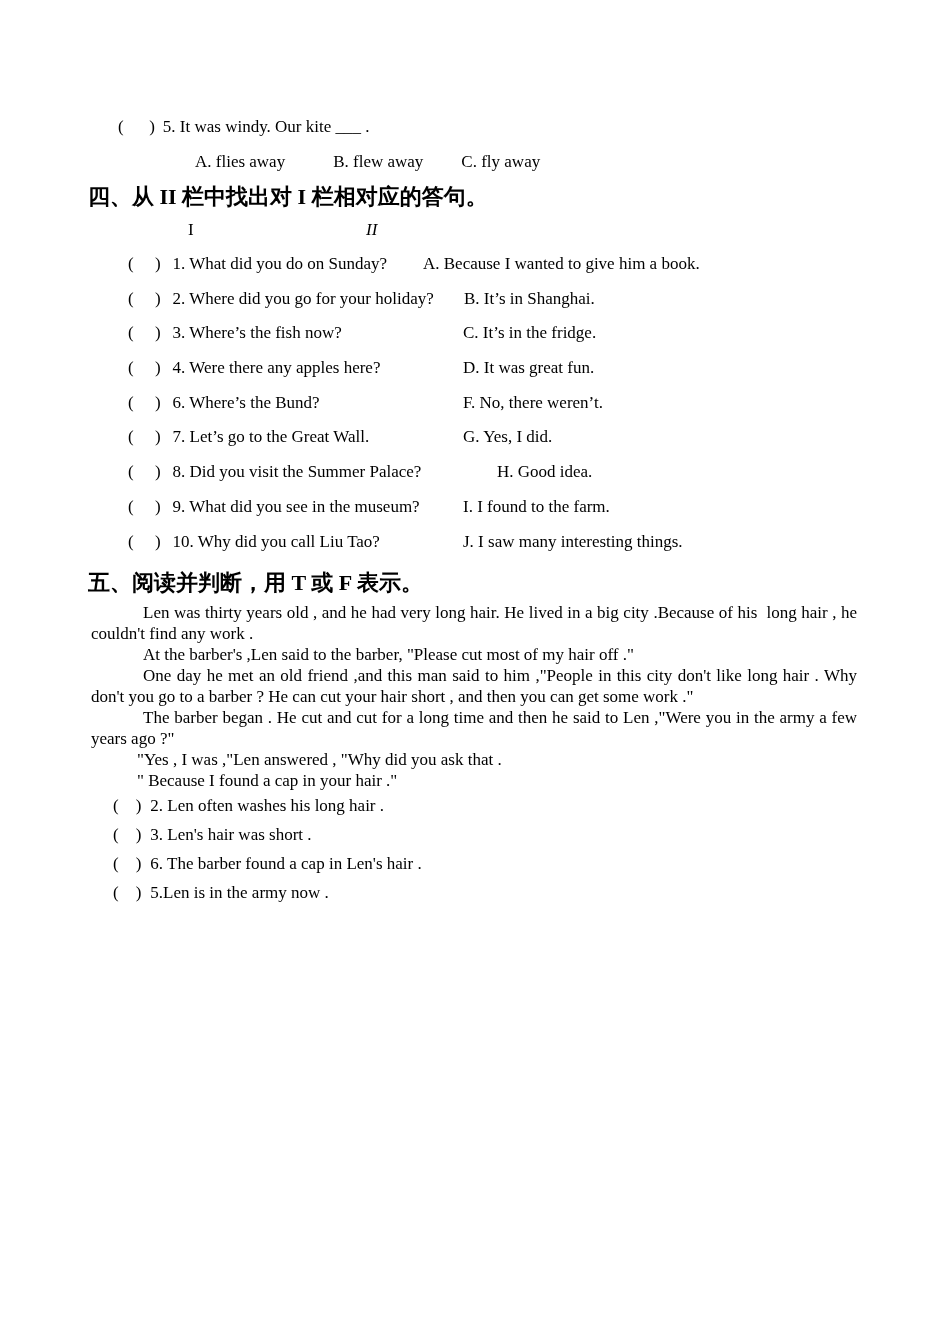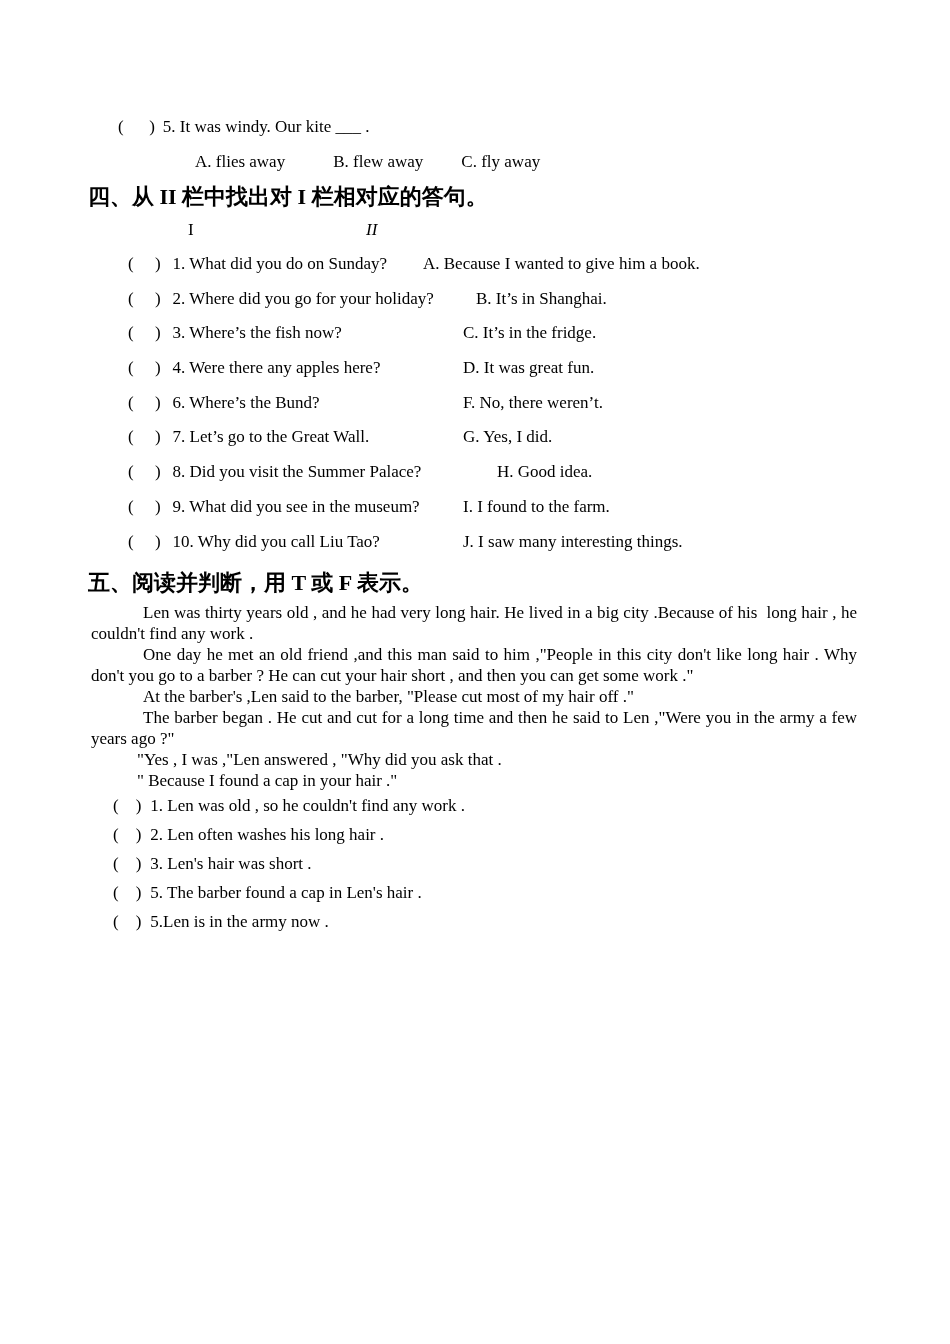--- a/index.html
+++ b/index.html
@@ -62,21 +62,21 @@
     white-space: nowrap;
   }
   .match-bracket { margin-right: 12px; }
   .match-answer {
     position: absolute;
     left: 335px;
     top: 0;
     white-space: nowrap;
   }
   .match-row:nth-child(1) .match-answer { left: 295px; }
-  .match-row:nth-child(2) .match-answer { left: 348px; }
+  .match-row:nth-child(2) .match-answer { left: 336px; }
   .match-row:nth-child(7) .match-answer { left: 369px; }
 
   
   .passage {
     margin-left: 3px;
     width: 766px;
     margin-top: 8px;
     text-align: justify;
     line-height: 21px;
   }
@@ -152,38 +152,35 @@
     <div class="match-row">
       <span class="match-bracket">(&nbsp;&nbsp;&nbsp;&nbsp;&nbsp;)</span><span>10. Why did you call Liu Tao?</span>
       <span class="match-answer">J. I saw many interesting things.</span>
     </div>
   </div>
 
   <div class="sec-heading">五、阅读并判断，用 T 或 F 表示。</div>
 
   <div class="passage">
     <p>Len was thirty years old , and he had very long hair. He lived in a big city .Because of his&nbsp; long hair , he couldn't find any work .</p>
+    <p>At the barber's ,Len said to the barber, "Please cut most of my hair off ."</p>
     <p>One day he met an old friend ,and this man said to him ,"People in this city don't like long hair . Why don't you go to a barber ? He can cut your hair short , and then you can get some work ."</p>
-    <p>At the barber's ,Len said to the barber, "Please cut most of my hair off ."</p>
     <p>The barber began . He cut and cut for a long time and then he said to Len ,"Were you in the army a few years ago ?"</p>
     <p class="quote-line">"Yes , I was ,"Len answered , "Why did you ask that .</p>
     <p class="quote-line">" Because I found a cap in your hair ."</p>
   </div>
 
   <div class="tf-list">
     <div class="tf-row">
-      <span class="tf-bracket">(&nbsp;&nbsp;&nbsp;&nbsp;)</span><span>1. Len was old , so he couldn't find any work .</span>
-    </div>
-    <div class="tf-row">
       <span class="tf-bracket">(&nbsp;&nbsp;&nbsp;&nbsp;)</span><span>2. Len often washes his long hair .</span>
     </div>
     <div class="tf-row">
       <span class="tf-bracket">(&nbsp;&nbsp;&nbsp;&nbsp;)</span><span>3. Len's hair was short .</span>
     </div>
     <div class="tf-row">
-      <span class="tf-bracket">(&nbsp;&nbsp;&nbsp;&nbsp;)</span><span>5. The barber found a cap in Len's hair .</span>
+      <span class="tf-bracket">(&nbsp;&nbsp;&nbsp;&nbsp;)</span><span>6. The barber found a cap in Len's hair .</span>
     </div>
     <div class="tf-row">
       <span class="tf-bracket">(&nbsp;&nbsp;&nbsp;&nbsp;)</span><span>5.Len is in the army now .</span>
     </div>
   </div>
 
 </div>
 
 </body></html>

